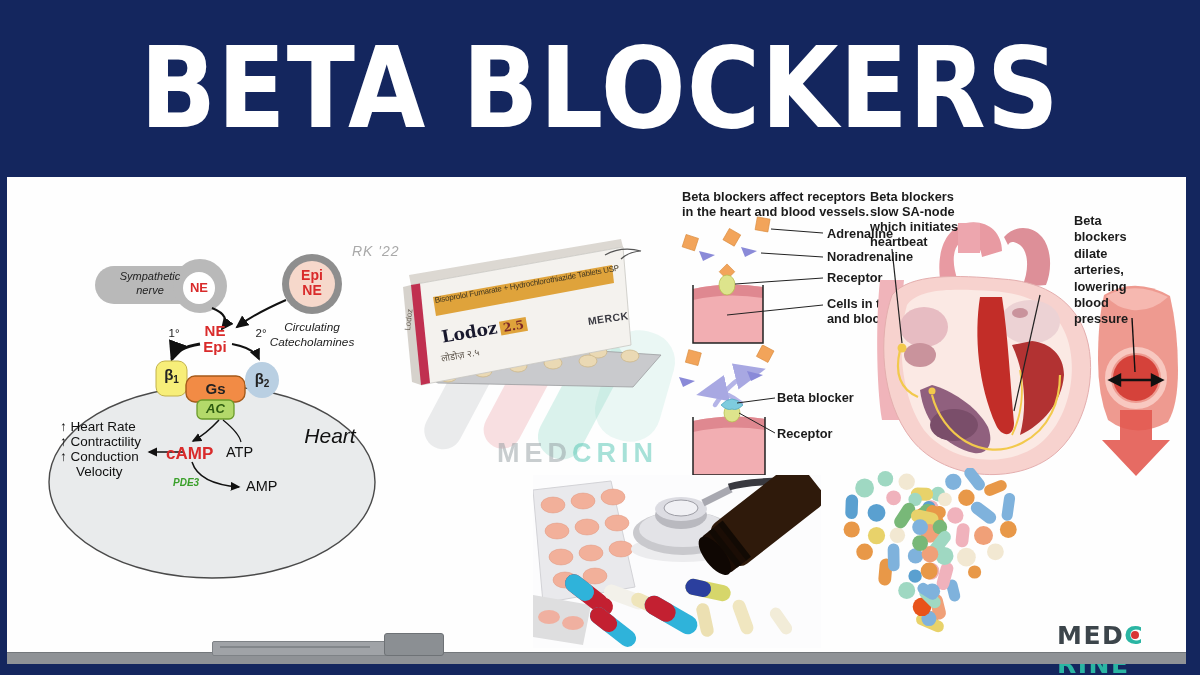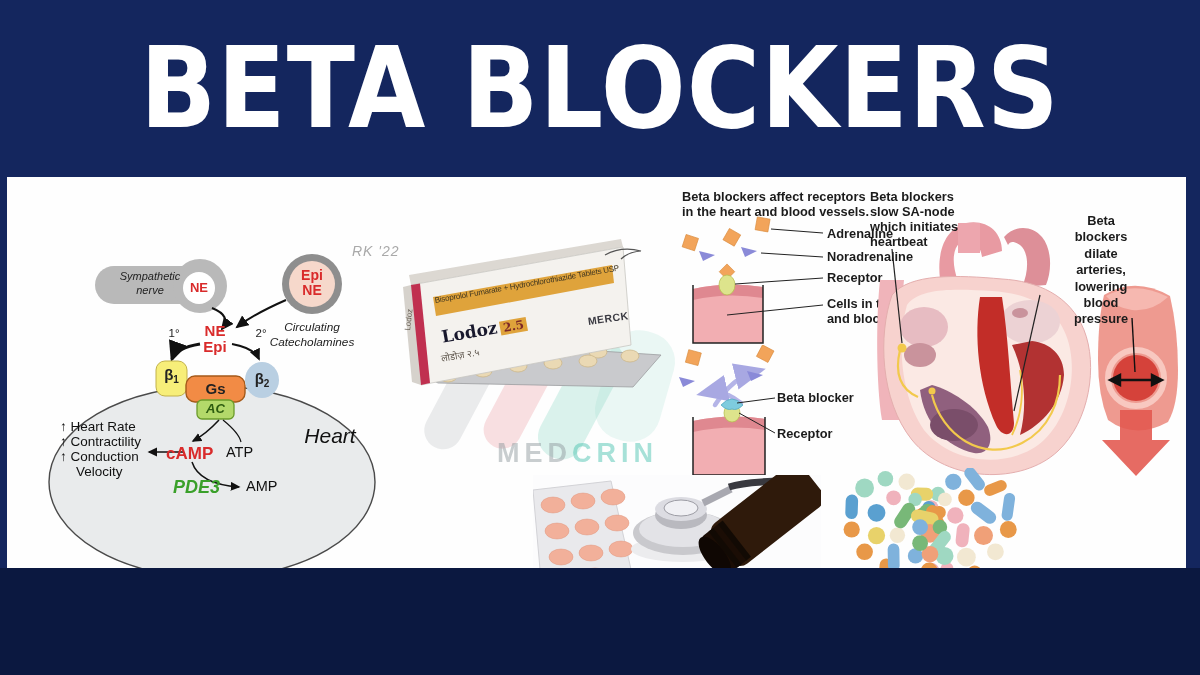--- a/index.html
+++ b/index.html
@@ -1,16 +1,16 @@
 <!DOCTYPE html>
 <html><head>
 <meta charset="utf-8">
 <style>
   html,body{margin:0;padding:0;background:#0b1840;}
-  .canvas{position:relative;width:1200px;height:568px;background:#14265e;overflow:hidden;
+  .canvas{position:relative;width:1200px;height:675px;background:#14265e;overflow:hidden;
           font-family:"Liberation Sans",sans-serif;}
   .abs{position:absolute;}
   .board{left:7px;top:177px;width:1179px;height:477px;background:#fefefe;}
   
   .title{left:0;top:16px;width:100%;height:150px;line-height:146px;text-align:center;
          color:#ffffff;font-family:"DejaVu Sans",sans-serif;font-weight:800;font-size:100px;
          letter-spacing:1px;transform:scaleY(1.12);}
   
   .lbl{font-weight:600;font-size:12.8px;color:#1b1b1b;line-height:1.17;white-space:pre-line;}
   .ml{white-space:pre-line;}
@@ -24,21 +24,21 @@
   .epine-txt{font-size:14px;font-weight:700;line-height:1.1;}
   .neepi-txt{font-size:15px;font-weight:700;line-height:1.05;}
   .ord{font-size:11.5px;color:#222;}
   .recbox-txt{font-size:15px;color:#222;font-weight:600;}
   .sub{font-size:10px;vertical-align:-3px;}
   .ac-txt{font-size:13px;font-weight:700;font-style:italic;color:#2c5c10;}
   .heart-lbl{font-style:italic;font-size:21px;color:#111;font-weight:500;}
   .eff{font-size:13.5px;color:#111;}
   .camp{font-size:17px;font-weight:700;color:#d92b2b;}
   .plain14{font-size:14.5px;color:#111;}
-  .pde3{font-size:18px;font-weight:700;font-style:italic;color:#3aa02a;}
+  .pde3{font-size:10px;font-weight:700;font-style:italic;color:#3aa02a;}
   .abbr{font-size:10.8px;color:#111;line-height:1.3;}
   
   .band-txt{font-size:8px;color:#403620;transform:rotate(-10deg);transform-origin:left top;width:200px;letter-spacing:-0.2px;}
   .brand{transform:rotate(-10deg);transform-origin:left top;font-family:"DejaVu Serif",serif;
          font-weight:700;font-size:17px;color:#18182c;}
   .strength{background:#dfa33b;color:#7c2828;font-size:12px;font-weight:700;padding:0 3px;margin-left:3px;}
   .hindi{transform:rotate(-10deg);transform-origin:left top;font-size:9.5px;color:#5a5248;}
   .merck{transform:rotate(-8deg);transform-origin:left top;font-size:10.5px;font-weight:700;color:#3a3a42;letter-spacing:0.5px;}
   .sidelbl{transform:rotate(-83deg);transform-origin:left top;font-size:8px;color:#6a6258;}
   
@@ -302,21 +302,21 @@
     <g stroke="#111" stroke-width="2.4" fill="#111">
       <line x1="28" y1="180" x2="64" y2="180"></line>
       <polygon points="20,180 30,175 30,185"></polygon>
       <polygon points="72,180 62,175 62,185"></polygon>
       <line x1="42" y1="118" x2="45" y2="172" stroke-width="1.4"></line>
     </g>
     <g>
       <path d="M30,210 L62,210 L62,240 L80,240 L46,276 L12,240 L30,240 Z" fill="#e2574d" opacity="0.88"></path>
     </g>
   </svg>
-  <div class="abs lbl" style="left:1074px;top:213px;line-height:1.28;text-align:center;">Beta
+  <div class="abs lbl" style="left:1074px;top:213px;line-height:1.28;">Beta
 blockers
 dilate
 arteries,
 lowering
 blood
 pressure</div>
 
   <svg class="abs photo" style="left:533px;top:475px;" width="288" height="173" viewBox="0 0 288 173">
     <g>
       <polygon points="0,15 78,6 102,112 10,128" fill="#e9e9ec" stroke="#d2d2d6"></polygon>

